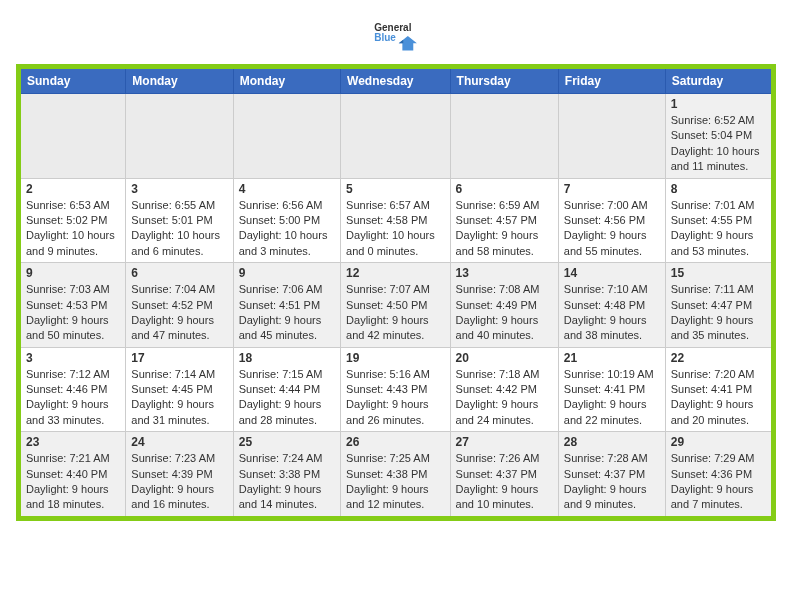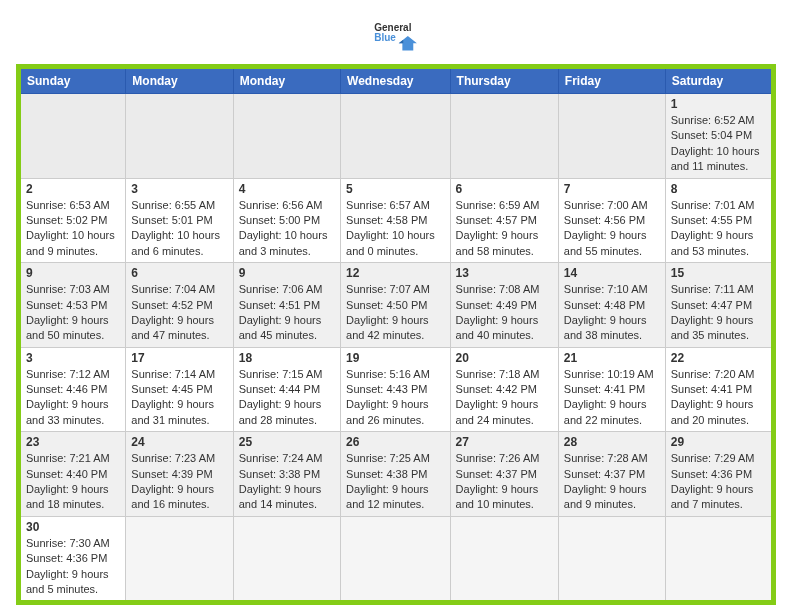--- a/index.html
+++ b/index.html
@@ -288,33 +288,19 @@
 Sunset: 4:37 PM
 Daylight: 9 hours and 9 minutes.</div>
         </td>
         <td>
           <span class="day-number">29</span>
           <div class="day-info">Sunrise: 7:29 AM
 Sunset: 4:36 PM
 Daylight: 9 hours and 7 minutes.</div>
         </td>
       </tr>
-      <tr>
-        <td>
-          <span class="day-number">30</span>
-          <div class="day-info">Sunrise: 7:30 AM
-Sunset: 4:36 PM
-Daylight: 9 hours and 5 minutes.</div>
-        </td>
-        <td class="empty"></td>
-        <td class="empty"></td>
-        <td class="empty"></td>
-        <td class="empty"></td>
-        <td class="empty"></td>
-        <td class="empty"></td>
-      </tr>
     </tbody>
 </table>
 
 <style>
   .logo { display: flex; align-items: center; }
   .logo svg { width: 50px; height: 40px; }
 </style>
 
 </body></html>

